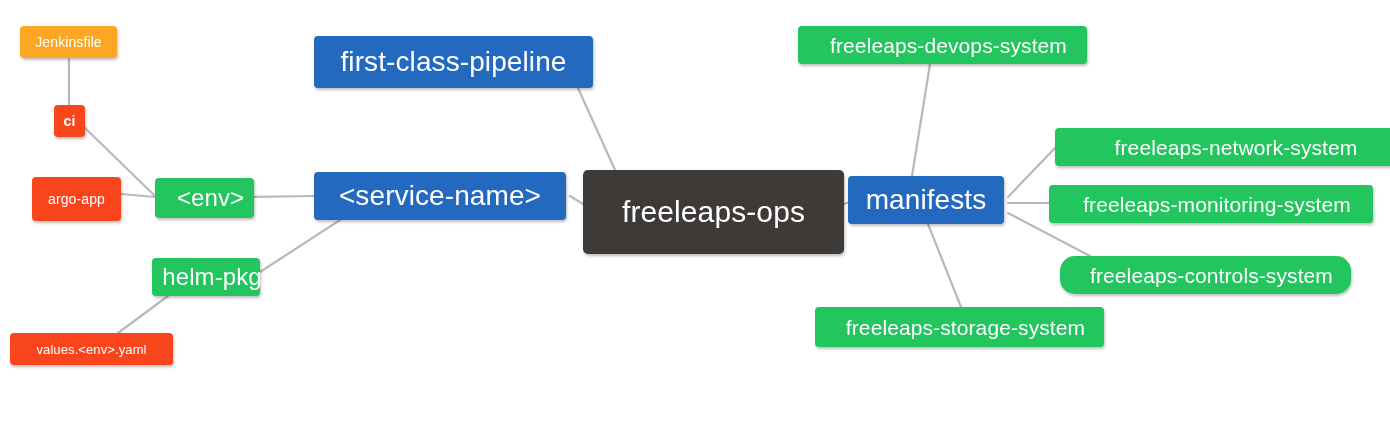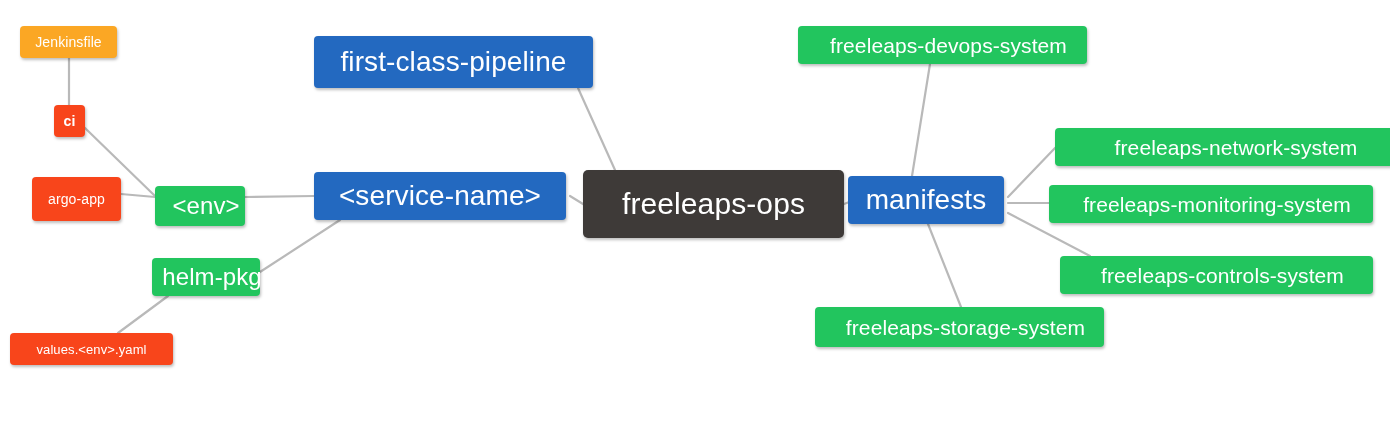--- a/index.html
+++ b/index.html
@@ -86,30 +86,30 @@
       <polyline class="edge" points="168,296 118,333"></polyline>
       <polyline class="edge" points="844,204 852,201"></polyline>
       <polyline class="edge" points="912,176 930,64"></polyline>
       <polyline class="edge" points="1008,197 1055,148"></polyline>
       <polyline class="edge" points="1008,203 1049,203"></polyline>
       <polyline class="edge" points="1008,213 1090,256"></polyline>
       <polyline class="edge" points="928,224 961,307"></polyline>
     </svg>
 
   <div id="node-layer">
-      <div class="node node-root " style="left: 583px; top: 170px; width: 261px; height: 68px;">freeleaps-ops</div>
+      <div class="node node-root " style="left: 583px; top: 170px; width: 261px; height: 84px;">freeleaps-ops</div>
       <div class="node node-blue size-xl" style="left: 314px; top: 36px; width: 279px; height: 52px;">first-class-pipeline</div>
       <div class="node node-blue size-xl" style="left: 314px; top: 172px; width: 252px; height: 48px;">&lt;service-name&gt;</div>
       <div class="node node-blue size-xl" style="left: 848px; top: 176px; width: 156px; height: 48px;">manifests</div>
-      <div class="node node-green size-lg" style="left: 155px; top: 186px; width: 90px; height: 40px;">&lt;env&gt;</div>
+      <div class="node node-green size-lg" style="left: 155px; top: 178px; width: 99px; height: 40px;">&lt;env&gt;</div>
       <div class="node node-green size-lg" style="left: 152px; top: 258px; width: 108px; height: 38px;">helm-pkg</div>
       <div class="node node-green size-md" style="left: 798px; top: 26px; width: 289px; height: 38px;">freeleaps-devops-system</div>
       <div class="node node-green size-md" style="left: 1055px; top: 128px; width: 350px; height: 38px;">freeleaps-network-system</div>
       <div class="node node-green size-md" style="left: 1049px; top: 185px; width: 324px; height: 38px;">freeleaps-monitoring-system</div>
-      <div class="node node-green size-md" style="left: 1060px; top: 256px; width: 313px; height: 38px;">freeleaps-controls-system</div>
+      <div class="node node-green size-md" style="left: 1060px; top: 256px; width: 291px; height: 38px; border-radius: 15px;">freeleaps-controls-system</div>
       <div class="node node-green size-md" style="left: 815px; top: 307px; width: 289px; height: 40px;">freeleaps-storage-system</div>
       <div class="node node-orange size-xs" style="left: 20px; top: 26px; width: 97px; height: 32px;">Jenkinsfile</div>
       <div class="node node-red size-xs" style="left: 54px; top: 105px; width: 31px; height: 32px; font-weight: bold;">ci</div>
       <div class="node node-red size-xs" style="left: 32px; top: 177px; width: 89px; height: 44px;">argo-app</div>
       <div class="node node-red size-xxs" style="left: 10px; top: 333px; width: 163px; height: 32px;">values.&lt;env&gt;.yaml</div>
     </div>
 
 </div>
 
 </body></html>

